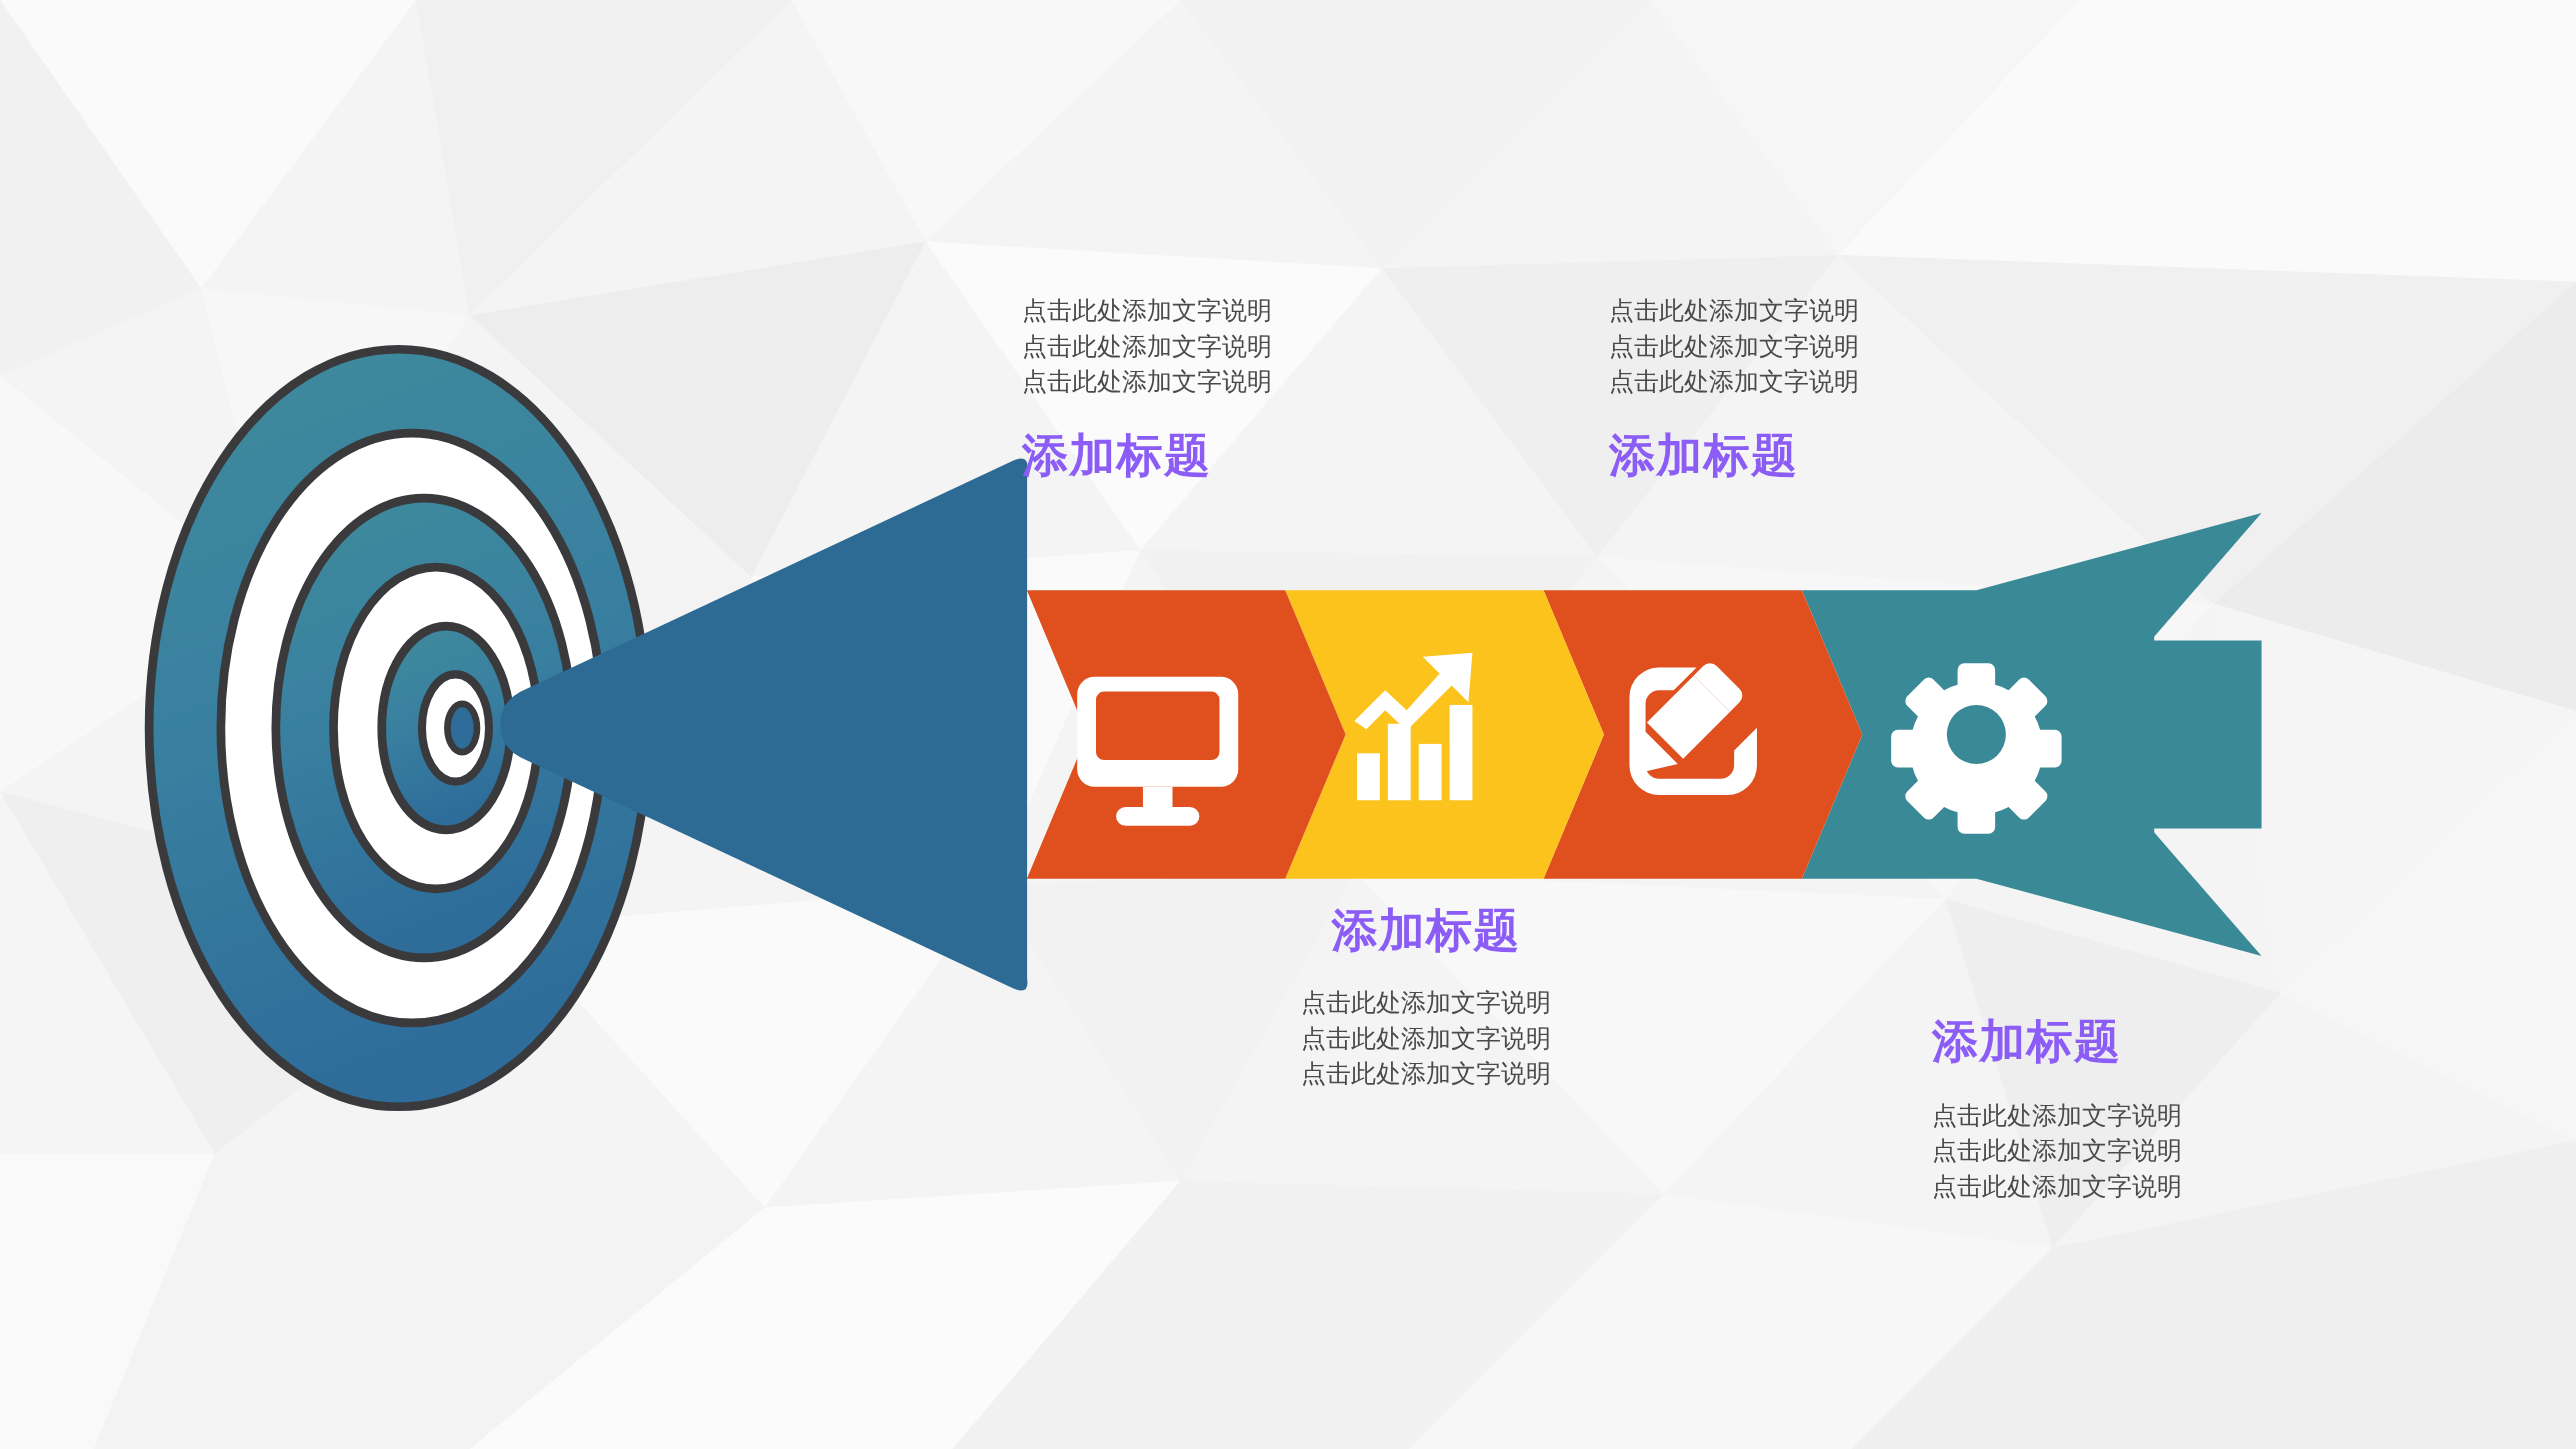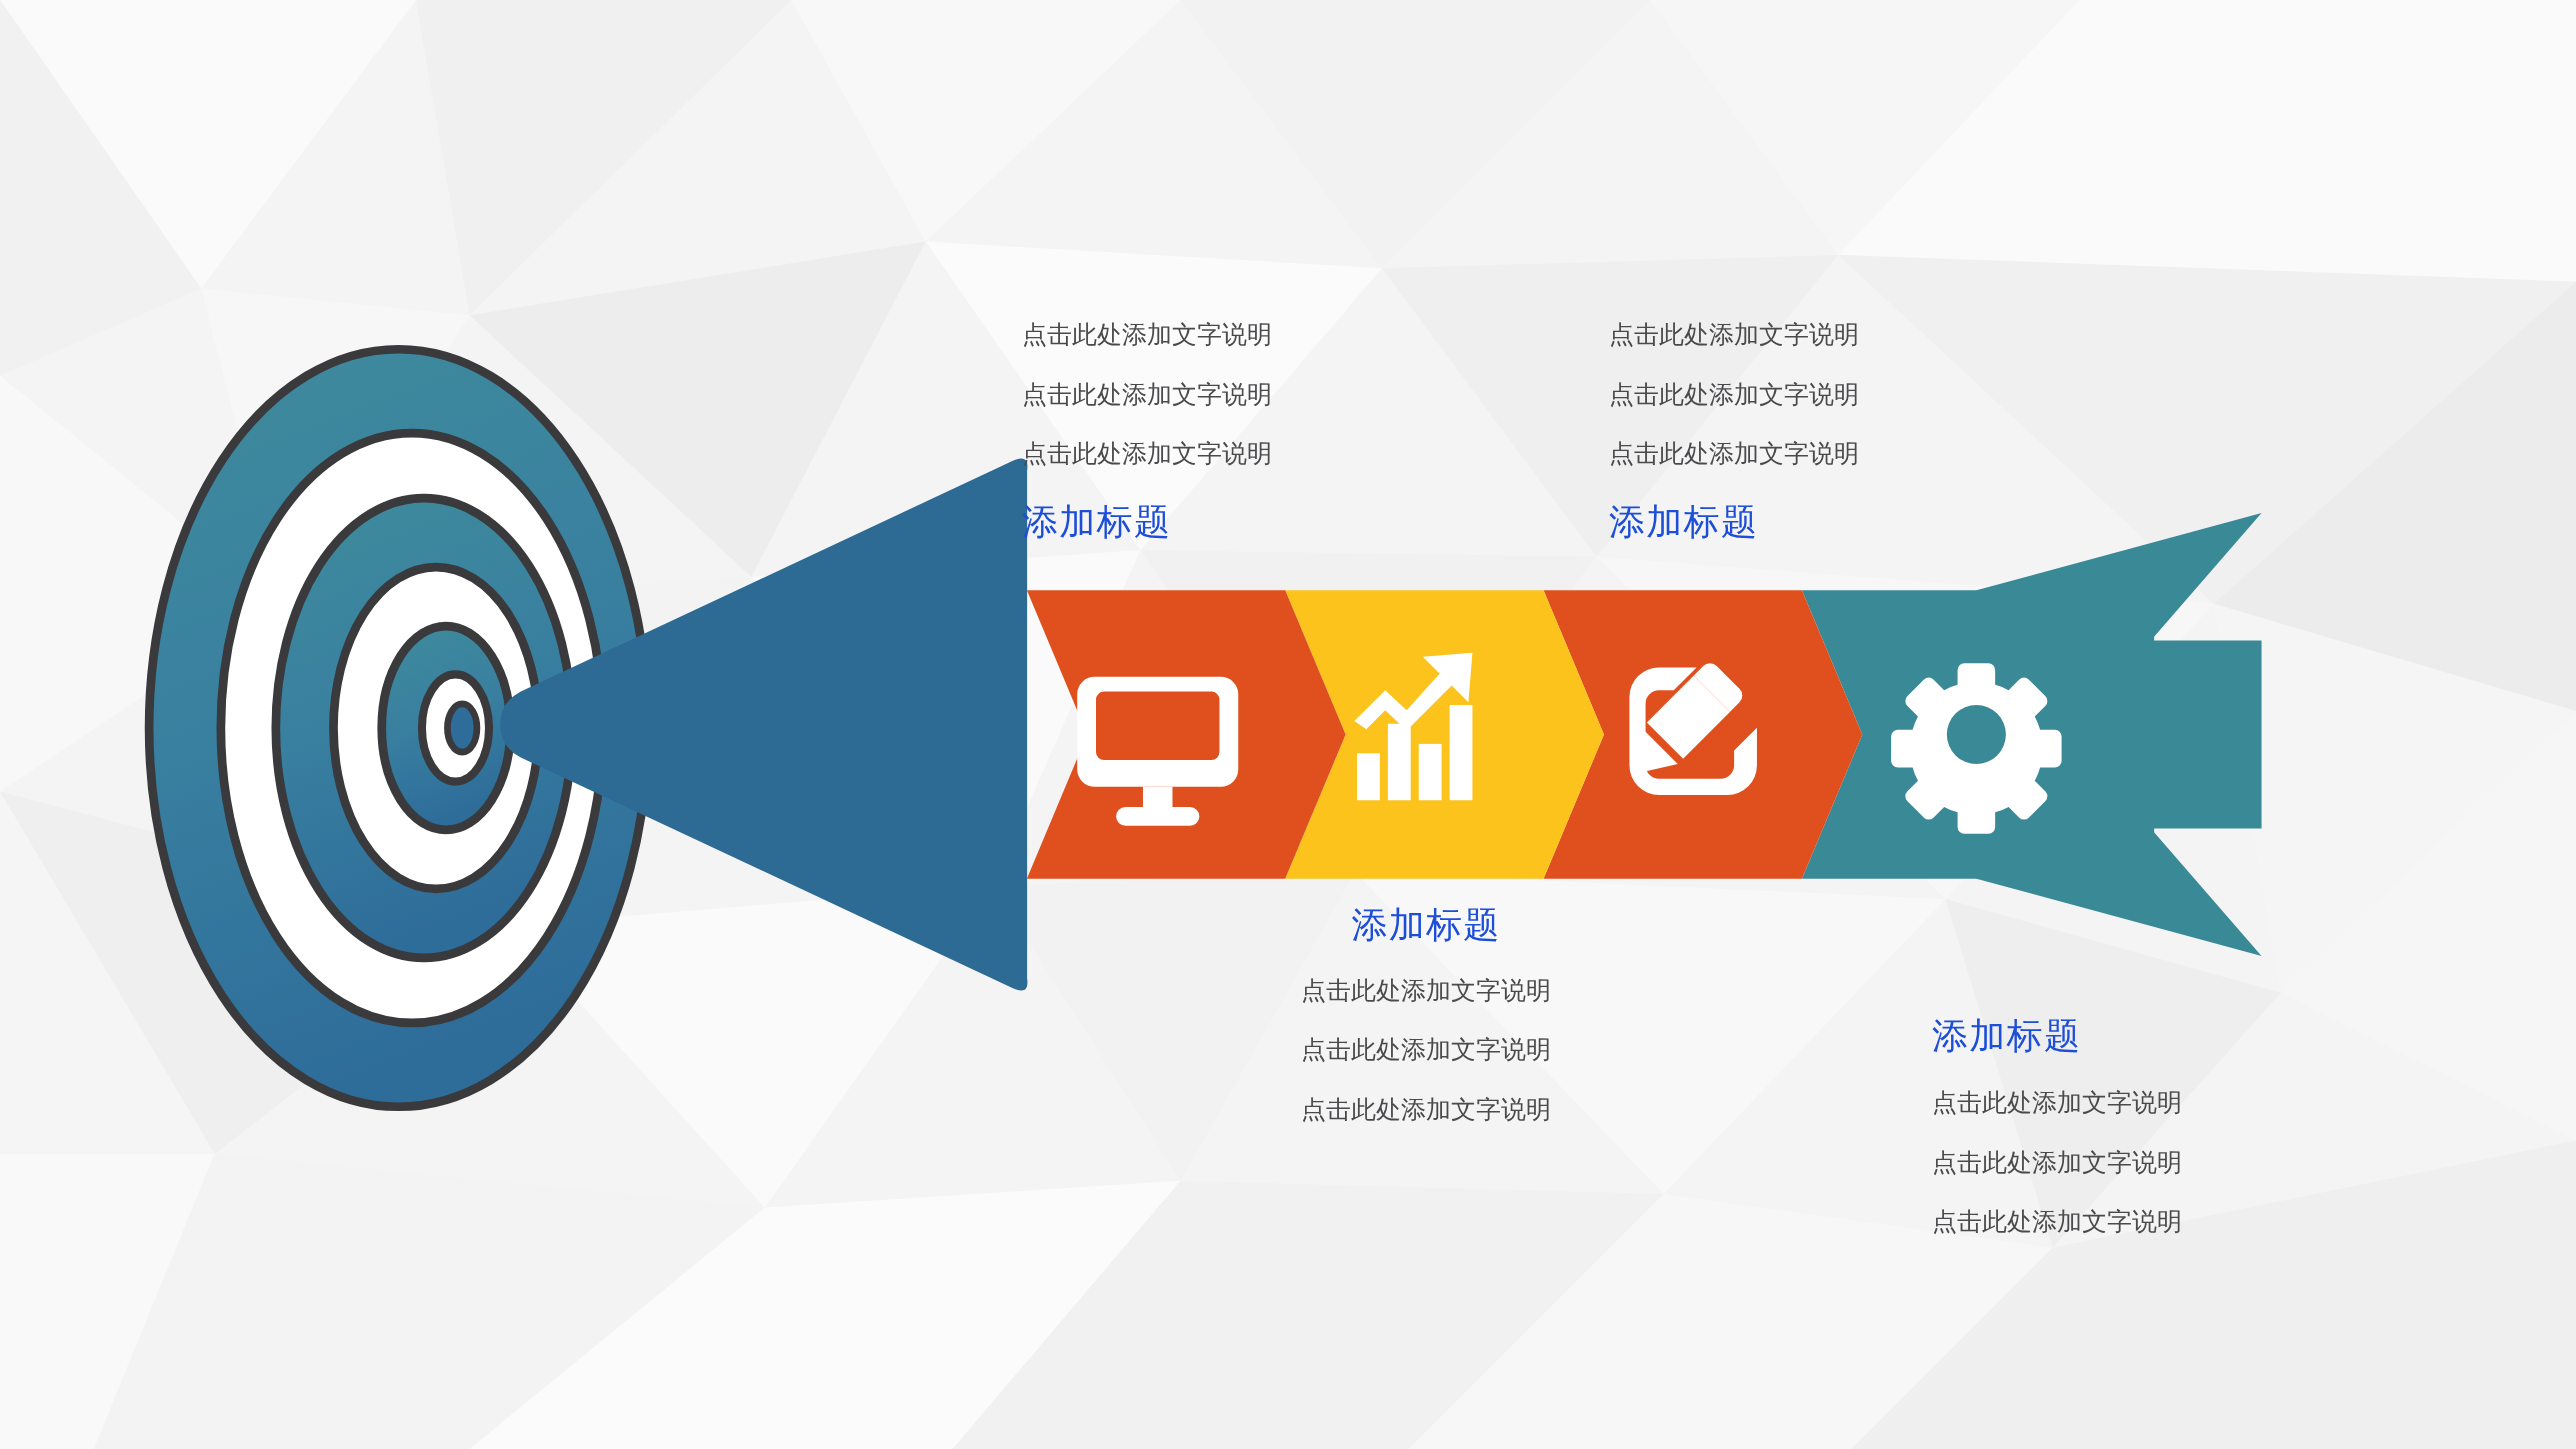--- a/index.html
+++ b/index.html
@@ -41,34 +41,34 @@
     position:absolute;
     left:1000px; top:503px;
     width:1275px; height:463px;
     z-index:4;
   }
   #bar svg { width:100%; height:100%; display:block; overflow:visible; }
 
   
   .block { position:absolute; z-index:6; }
   .heading {
-    font-size:36px;
-    font-weight:normal;
-    color:#1d4ed8;
+    font-size:46px;
+    font-weight:bold;
+    color:#8b5cf6;
     letter-spacing:1.3px;
     line-height:1.25;
     white-space:nowrap;
   }
   .lines {
     font-size:25px;
     color:#4a4a4c;
     line-height:1.42;
     white-space:nowrap;
   }
-  .lines div { white-space:nowrap;margin-top:24px; }
+  .lines div { white-space:nowrap; }
 
   
   #block-1 { left:1022px; top:293px; }
   #block-1 .lines { margin-bottom:27px; }
 
   
   #block-2 { left:1609px; top:293px; }
   #block-2 .lines { margin-bottom:27px; }
 
   

